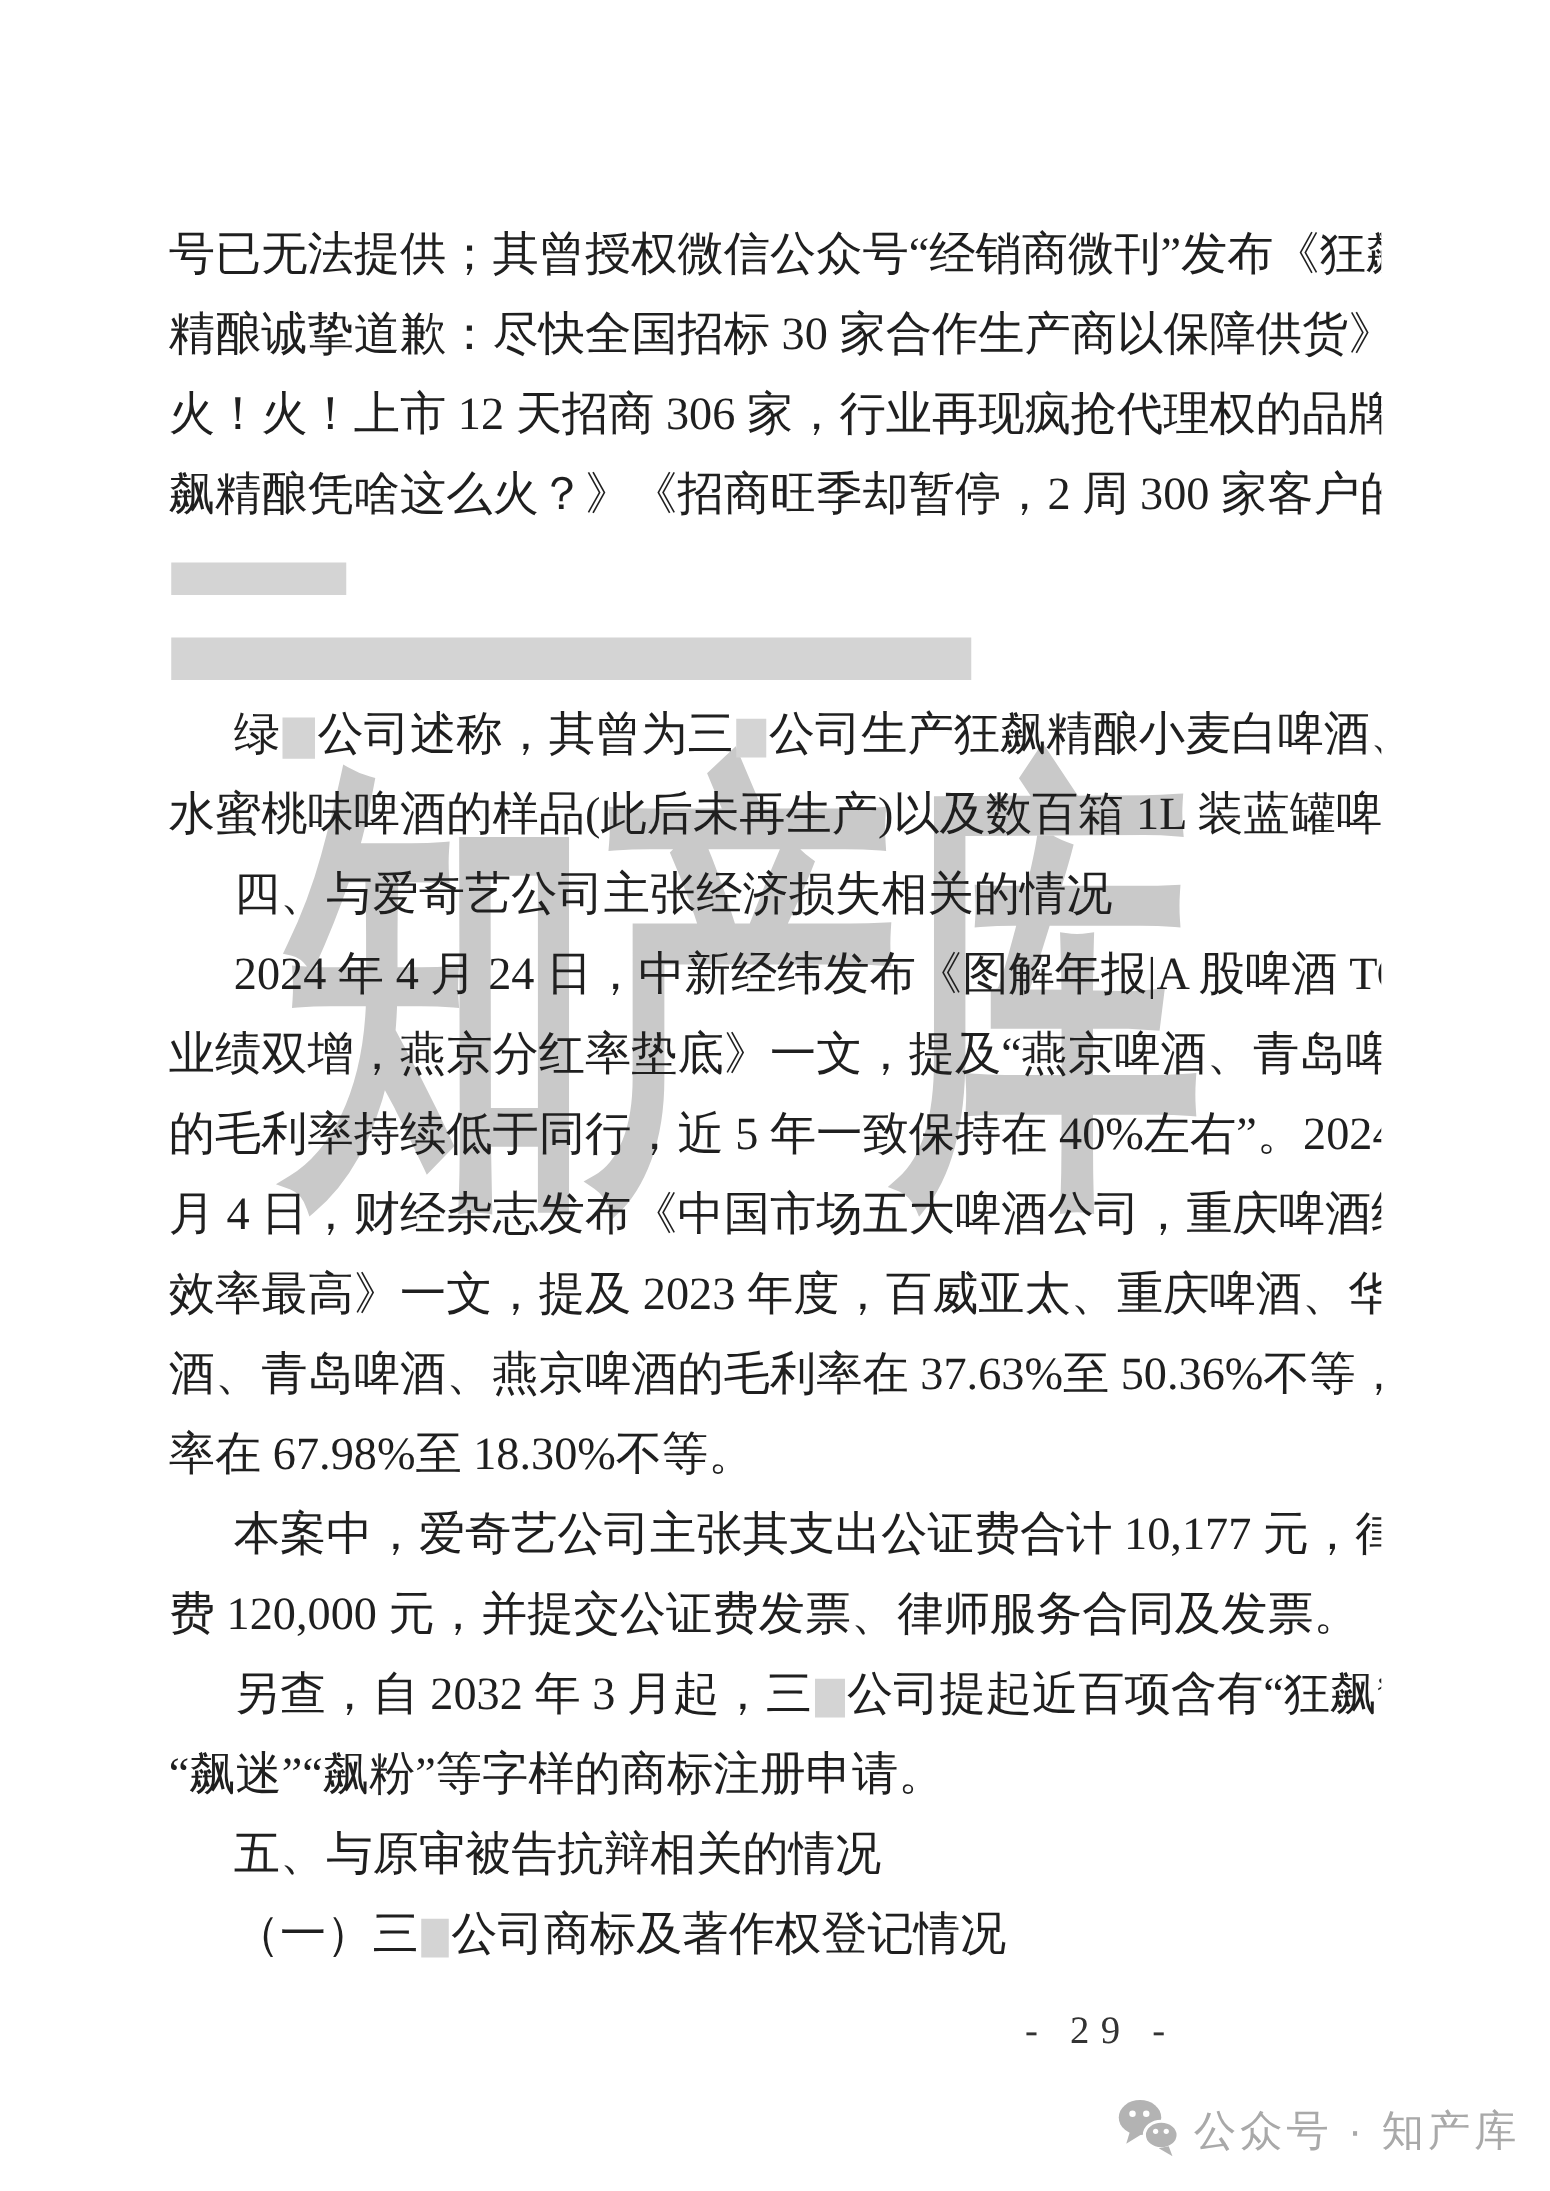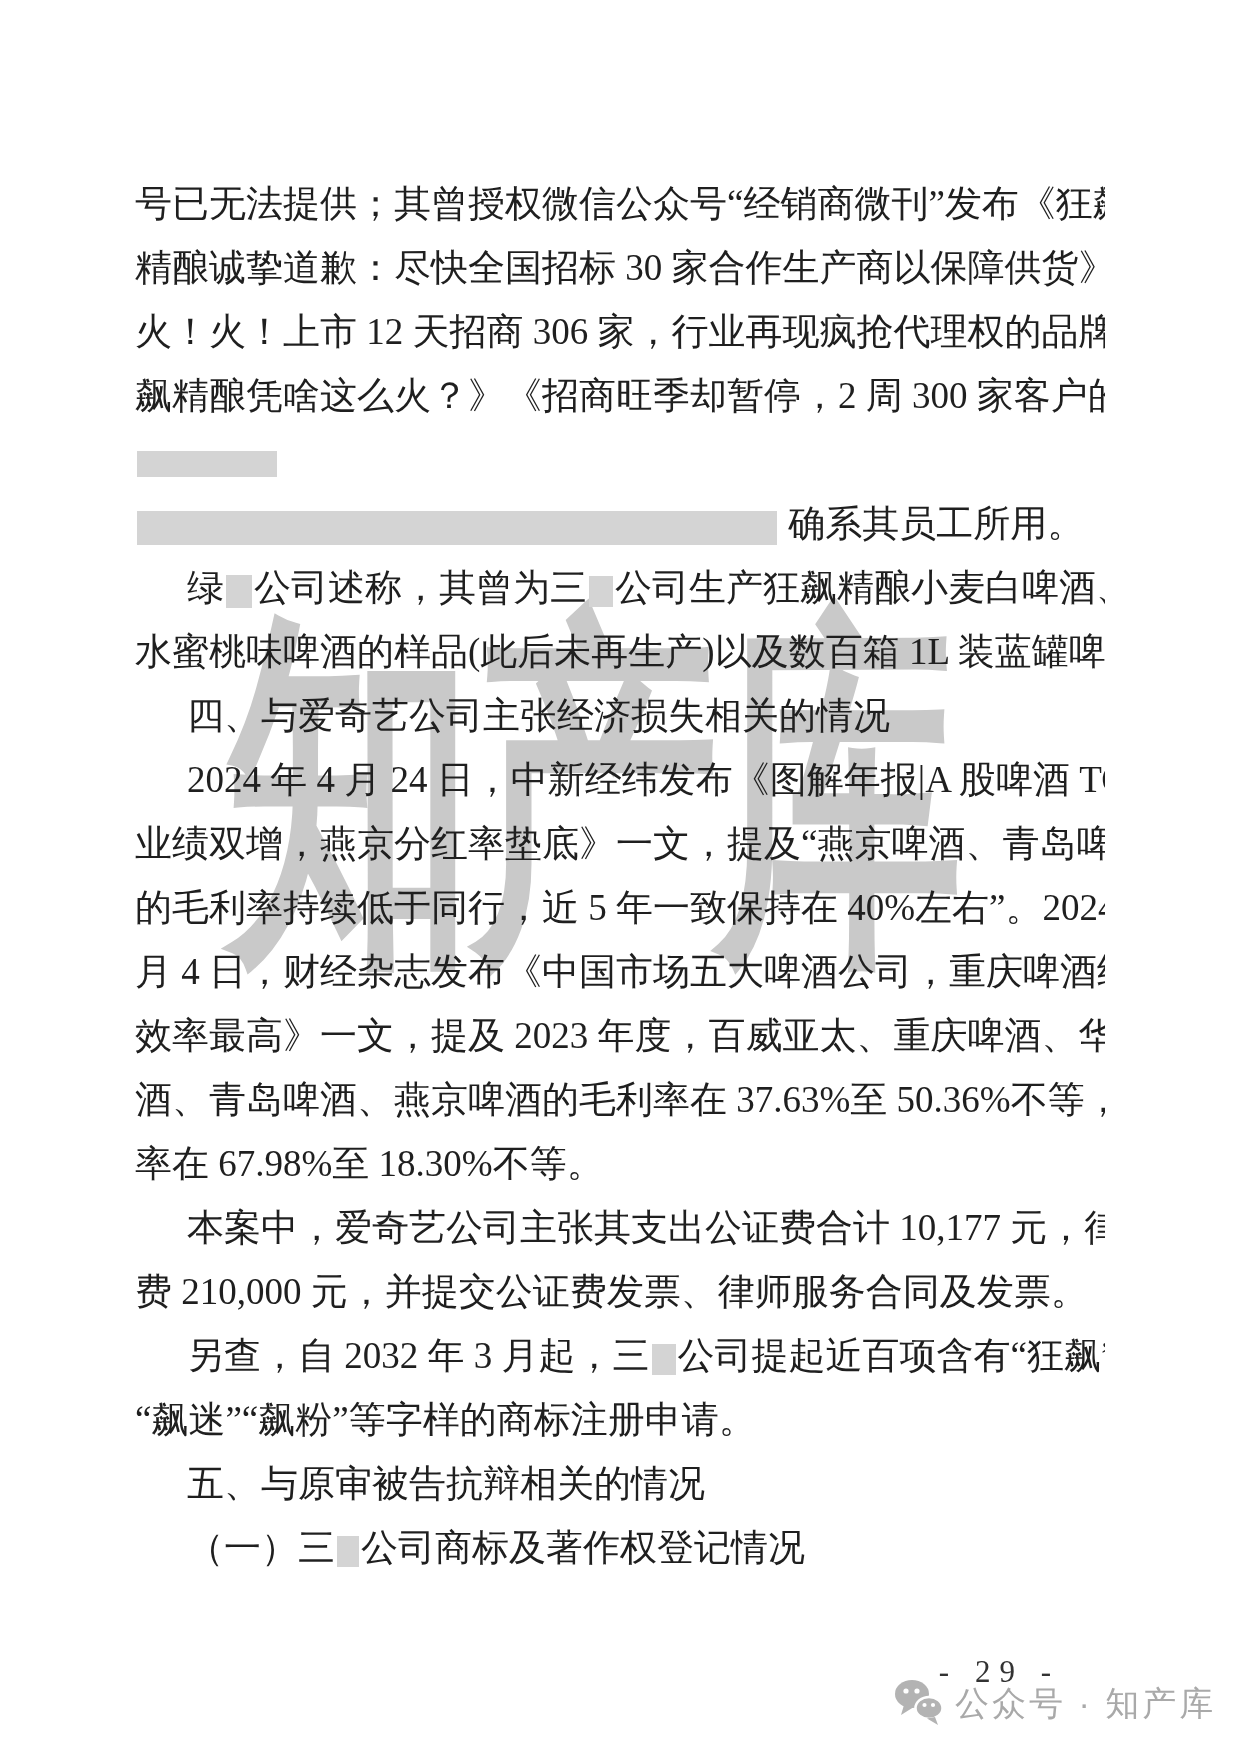--- a/index.html
+++ b/index.html
@@ -30,21 +30,21 @@
     text-align:justify;text-justify:inter-character;
   }
   .line.fill{text-align-last:justify;}
   .line.indent{text-indent:52px;}
   .redact{
     display:inline-block;background:var(--redaction);
     vertical-align:middle;margin:0 2px;
   }
   .page-number{
     position:absolute;left:820px;top:1606px;width:240px;z-index:1;
-    font-size:31px;letter-spacing:9px;color:#333;text-align:right;margin-top:48px;
+    font-size:31px;letter-spacing:9px;color:#333;text-align:left;
   }
   .footer{
     position:absolute;left:893px;top:1678px;z-index:1;
     display:flex;align-items:center;gap:10px;
   }
   .footer-label{
     font-size:34px;color:var(--footer-text);letter-spacing:3px;
     font-family:Liberation Sans, sans-serif;
   }
 </style>
@@ -52,33 +52,33 @@
 <body>
 
 <div class="watermark">知产库</div>
 
 <div class="doc">
     <div class="line fill"><span>号已无法提供；其曾授权微信公众号“经销商微刊”发布《狂飙</span></div>
     <div class="line fill"><span>精酿诚挚道歉：尽快全国招标 30 家合作生产商以保障供货》《火！</span></div>
     <div class="line fill"><span>火！火！上市 12 天招商 306 家，行业再现疯抢代理权的品牌，狂</span></div>
     <div class="line fill"><span>飙精酿凭啥这么火？》《招商旺季却暂停，2 周 300 家客户的现象</span></div>
     <div class="line fill"><span class="redact" style="width: 140px; height: 26px;"></span></div>
-    <div class="line"><span class="redact" style="width: 640px; height: 34px;"></span><span> 确系其员工所用。</span></div>
+    <div class="line"><span class="redact" style="width: 640px; height: 34px;"></span></div>
     <div class="line fill indent"><span>绿</span><span class="redact" style="width: 26px; height: 33px;"></span><span>公司述称，其曾为三</span><span class="redact" style="width: 24px; height: 31px;"></span><span>公司生产狂飙精酿小麦白啤酒、</span></div>
     <div class="line fill"><span>水蜜桃味啤酒的样品(此后未再生产)以及数百箱 1L 装蓝罐啤酒。</span></div>
     <div class="line indent"><span>四、与爱奇艺公司主张经济损失相关的情况</span></div>
     <div class="line fill indent"><span>2024 年 4 月 24 日，中新经纬发布《图解年报|A 股啤酒 TOP 4</span></div>
     <div class="line fill"><span>业绩双增，燕京分红率垫底》一文，提及“燕京啤酒、青岛啤酒</span></div>
     <div class="line fill"><span>的毛利率持续低于同行，近 5 年一致保持在 40%左右”。2024 年 5</span></div>
     <div class="line fill"><span>月 4 日，财经杂志发布《中国市场五大啤酒公司，重庆啤酒经营</span></div>
     <div class="line fill"><span>效率最高》一文，提及 2023 年度，百威亚太、重庆啤酒、华润啤</span></div>
     <div class="line fill"><span>酒、青岛啤酒、燕京啤酒的毛利率在 37.63%至 50.36%不等，净利</span></div>
     <div class="line"><span>率在 67.98%至 18.30%不等。</span></div>
     <div class="line fill indent"><span>本案中，爱奇艺公司主张其支出公证费合计 10,177 元，律师</span></div>
-    <div class="line"><span>费 210,000 元，并提交公证费发票、律师服务合同及发票。</span></div>
+    <div class="line"><span>费 120,000 元，并提交公证费发票、律师服务合同及发票。</span></div>
     <div class="line fill indent"><span>另查，自 2032 年 3 月起，三</span><span class="redact" style="width: 24px; height: 31px;"></span><span>公司提起近百项含有“狂飙”</span></div>
     <div class="line"><span>“飙迷”“飙粉”等字样的商标注册申请。</span></div>
     <div class="line indent"><span>五、与原审被告抗辩相关的情况</span></div>
     <div class="line indent"><span>（一）三</span><span class="redact" style="width: 22px; height: 31px;"></span><span>公司商标及著作权登记情况</span></div>
   </div>
 
 <div class="page-number">- 29 -</div>
 
 <div class="footer">
   <span>

